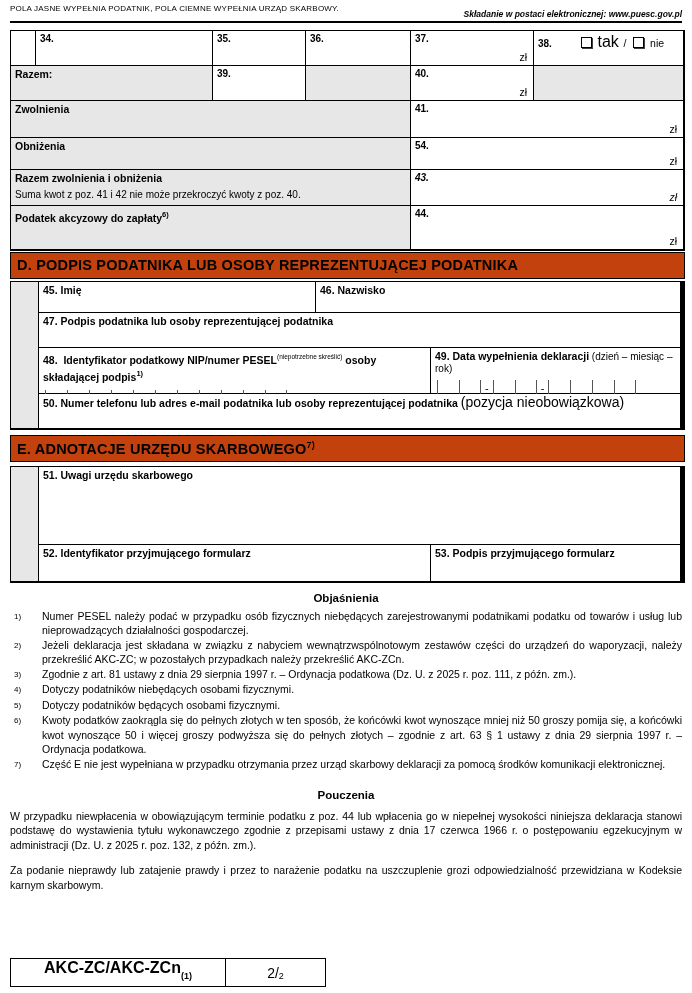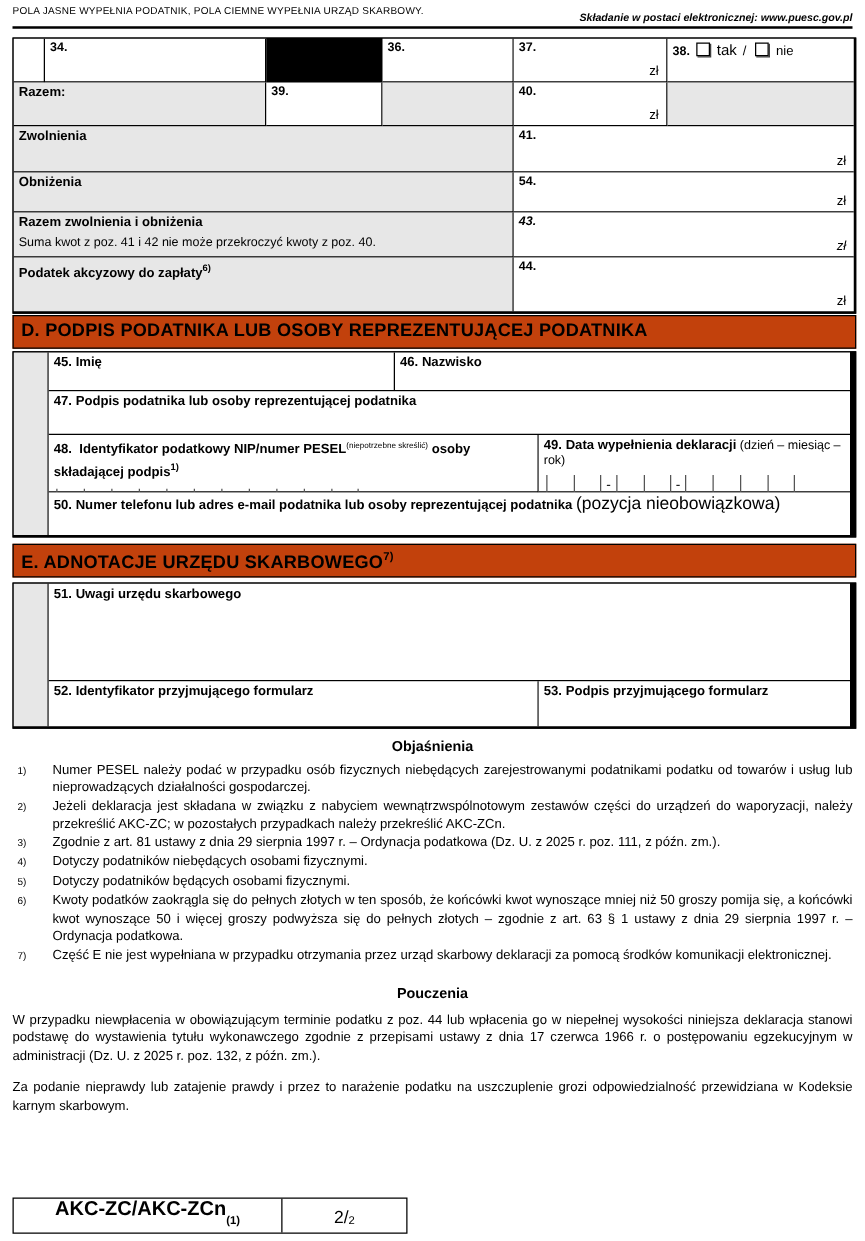--- a/index.html
+++ b/index.html
@@ -58,31 +58,34 @@
 <div class="abs top-note">POLA JASNE WYPEŁNIA PODATNIK, POLA CIEMNE WYPEŁNIA URZĄD SKARBOWY.</div>
 <div class="abs efile-note">Składanie w postaci elektronicznej: www.puesc.gov.pl</div>
 <div class="abs top-rule"></div>
 
 <div class="abs tbl" style="left:10px;top:30px;width:675px;height:221px;">
 
   <div class="cell br bb" style="left:0;top:0;width:25px;height:35px;"></div>
   <div class="cell br bb" style="left:25px;top:0;width:177px;height:35px;">
     <span class="num">34.</span>
   </div>
+  <div class="cell br bb" style="left:202px;top:0;width:93px;height:35px;">
+    <span class="num">35.</span>
+  </div>
   <div class="cell br bb" style="left:295px;top:0;width:105px;height:35px;">
     <span class="num">36.</span>
   </div>
   <div class="cell br bb" style="left:400px;top:0;width:123px;height:35px;">
     <span class="num">37.</span>
     <span class="cur">zł</span>
   </div>
   <div class="cell bb" style="left:523px;top:0;width:149px;height:35px;">
-    <span class="num" style="margin-right:0;">38.</span>
+    <span class="num" style="margin-right:24px;">38.</span>
     <span class="cb"></span>
-    <span style="font-size:12px;">tak</span>
+    <span style="font-size:16px;">tak</span>
     <span style="font-size:10.5px;margin:0 2px;">/</span>
     <span class="cb"></span>
     <span style="font-size:10.5px;">nie</span>
   </div>
 
   <div class="cell shaded br bb" style="left:0;top:35px;width:202px;height:35px;">
     <span class="lbl">Razem:</span>
   </div>
   <div class="cell br bb" style="left:202px;top:35px;width:93px;height:35px;">
     <span class="num">39.</span>

